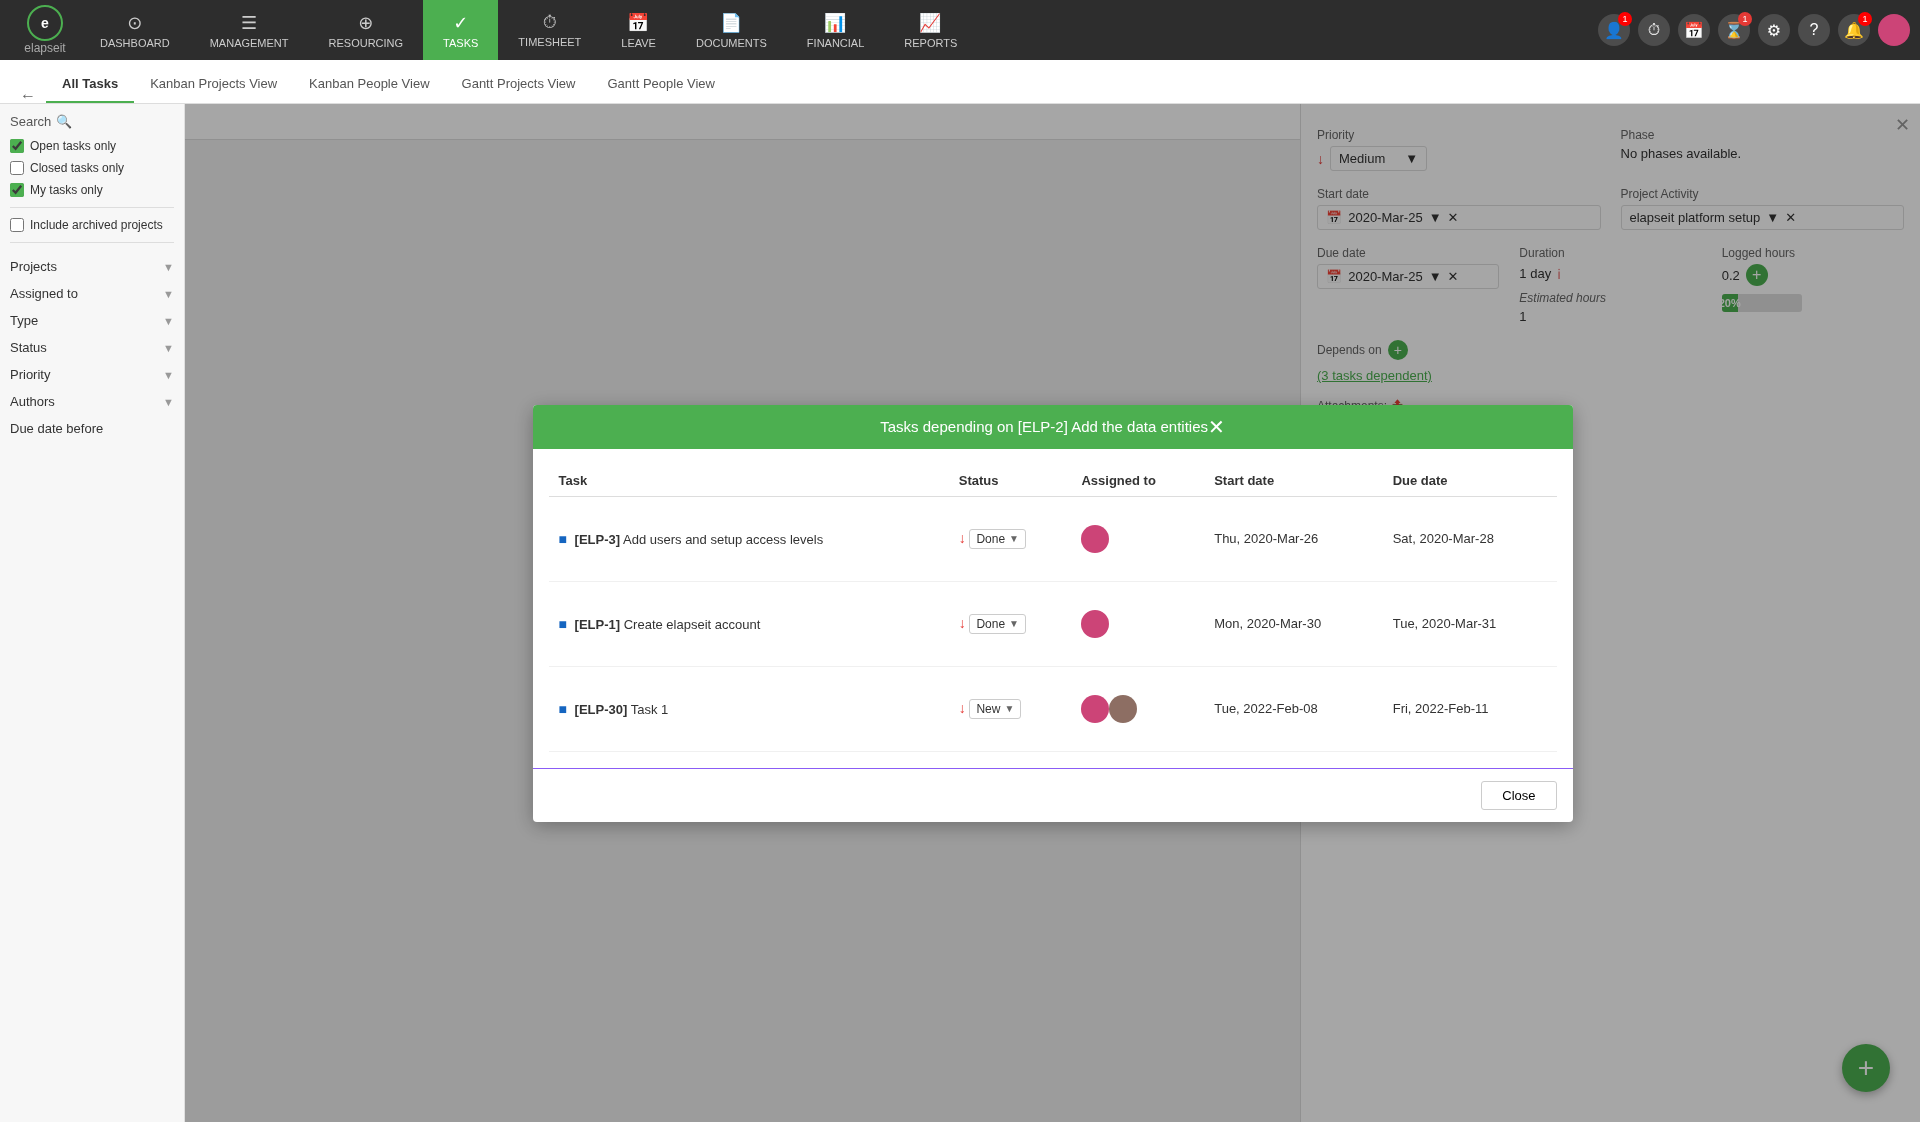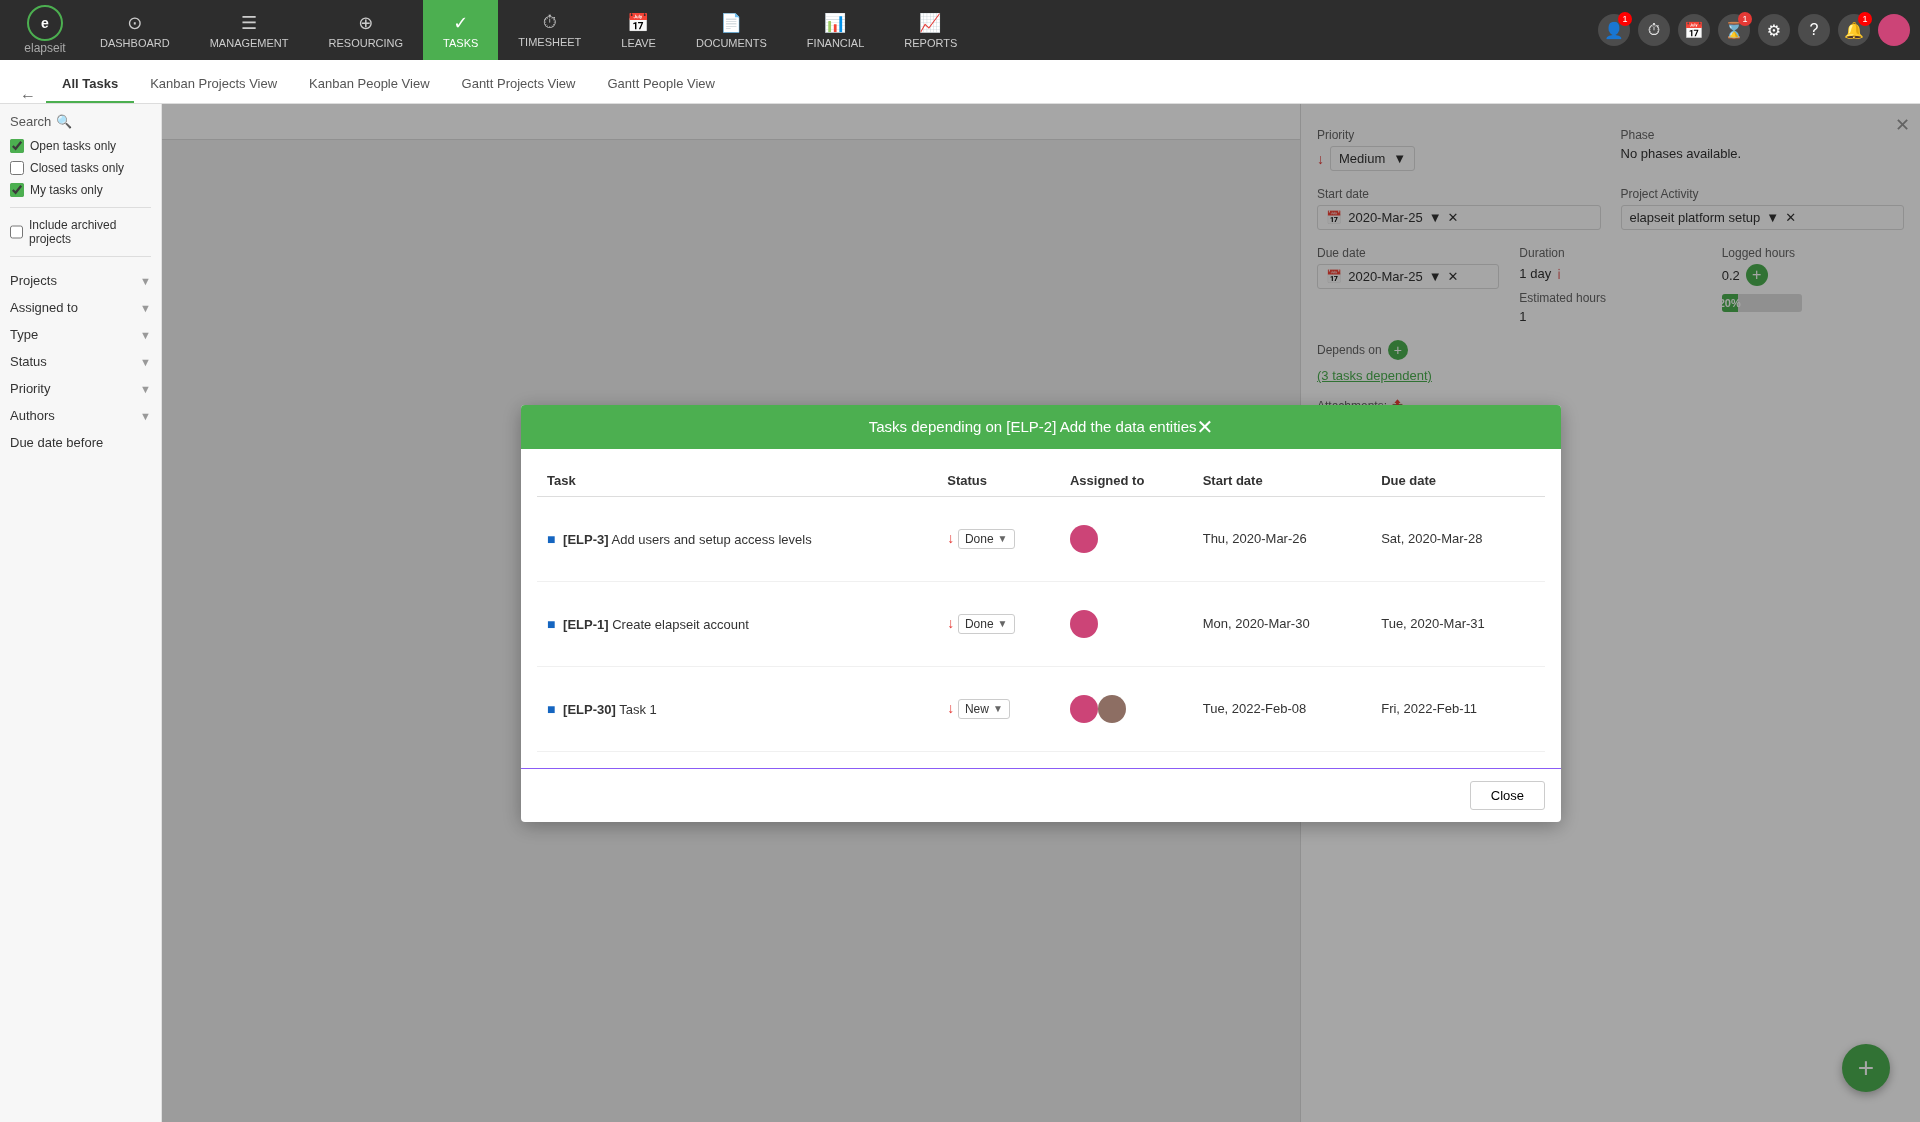--- a/index.html
+++ b/index.html
@@ -83,21 +83,21 @@
     .back-arrow { margin-right: 10px; color: #666; cursor: pointer; font-size: 16px; }
 
     
     .main-layout {
       display: flex;
       height: calc(100vh - 104px);
     }
 
     
     .sidebar {
-      width: 162px;
+      width: 185px;
       background: #f7f7f7;
       border-right: 1px solid #e0e0e0;
       padding: 10px;
       overflow-y: auto;
       flex-shrink: 0;
     }
     .sidebar-search {
       display: flex;
       align-items: center;
       gap: 5px;
@@ -253,21 +253,21 @@
     .detail-label { color: #666; font-size: 12px; margin-bottom: 4px; }
     .detail-value {
       font-size: 13px;
       display: flex;
       align-items: center;
       gap: 6px;
     }
     .detail-select {
       display: flex;
       align-items: center;
-      gap: 8px;
+      gap: 20px;
       border: 1px solid #ddd;
       border-radius: 3px;
       padding: 4px 8px;
       cursor: pointer;
       font-size: 13px;
     }
     .date-field {
       display: flex;
       align-items: center;
       gap: 6px;
@@ -489,21 +489,21 @@
             <span>▼</span>
             <span>✕</span>
           </div>
         </div>
         <div class="detail-col">
           <div class="detail-label">Duration</div>
           <div class="detail-value">
             <span>1 day</span>
             <span class="info-icon">ℹ</span>
           </div>
-          <div class="detail-label" style="margin-top:8px;">Estimated hours</div>
+          <div class="detail-label" style="margin-top:8px;font-style:italic;">Estimated hours</div>
           <div class="detail-value">
             <span>1</span>
           </div>
         </div>
         <div class="detail-col">
           <div class="detail-label">Logged hours</div>
           <div class="detail-value">
             <span>0.2</span>
             <div class="add-green">+</div>
           </div>

